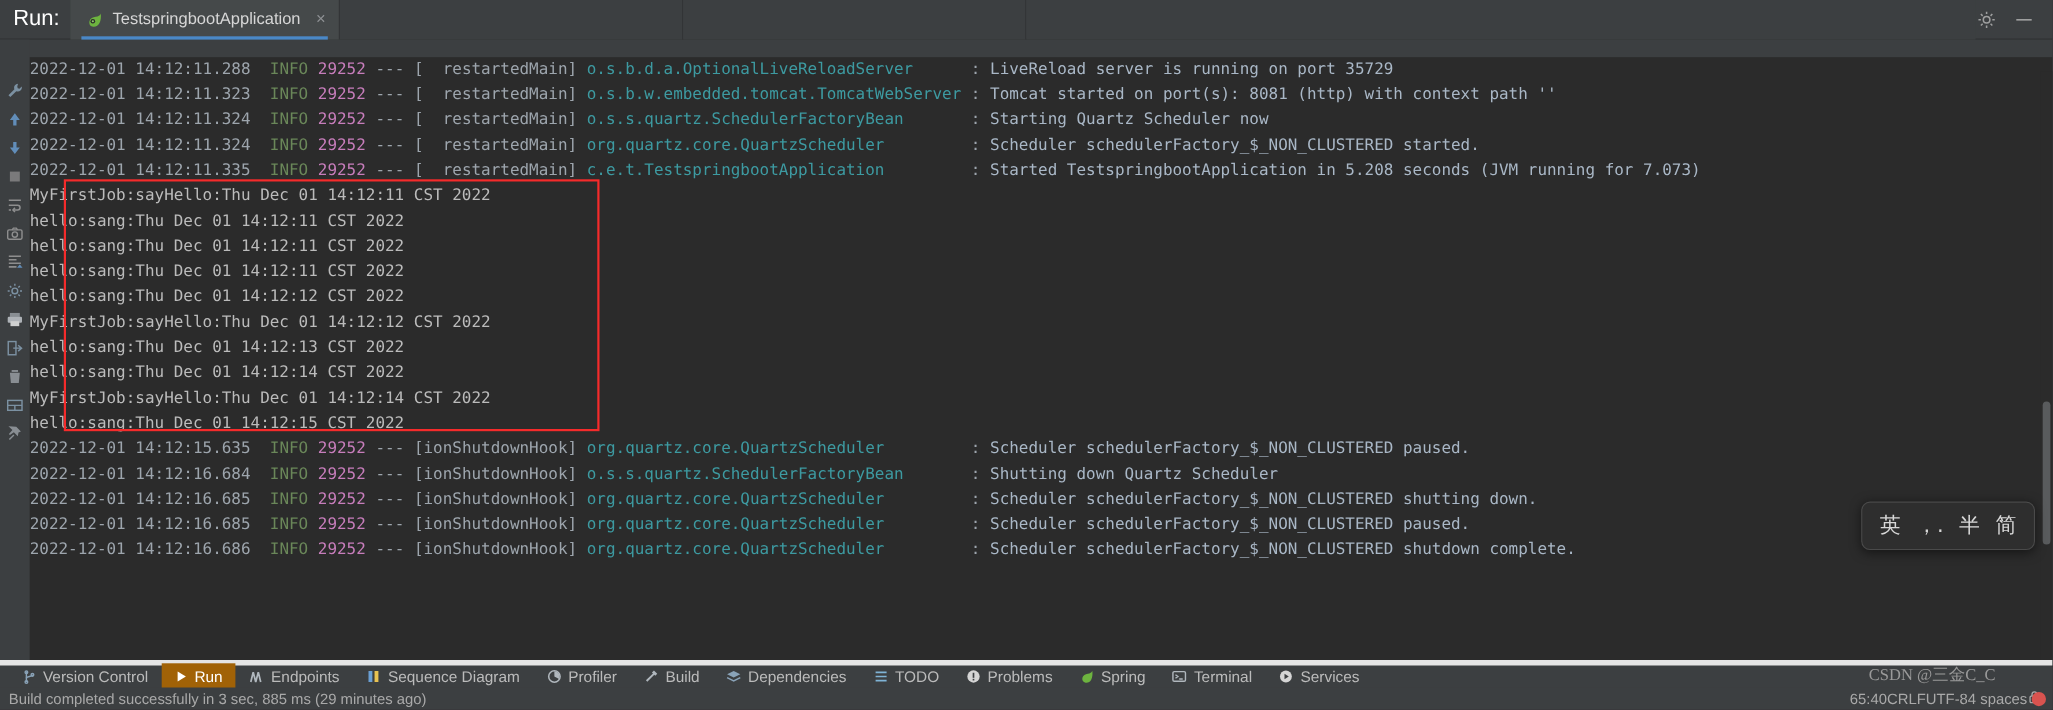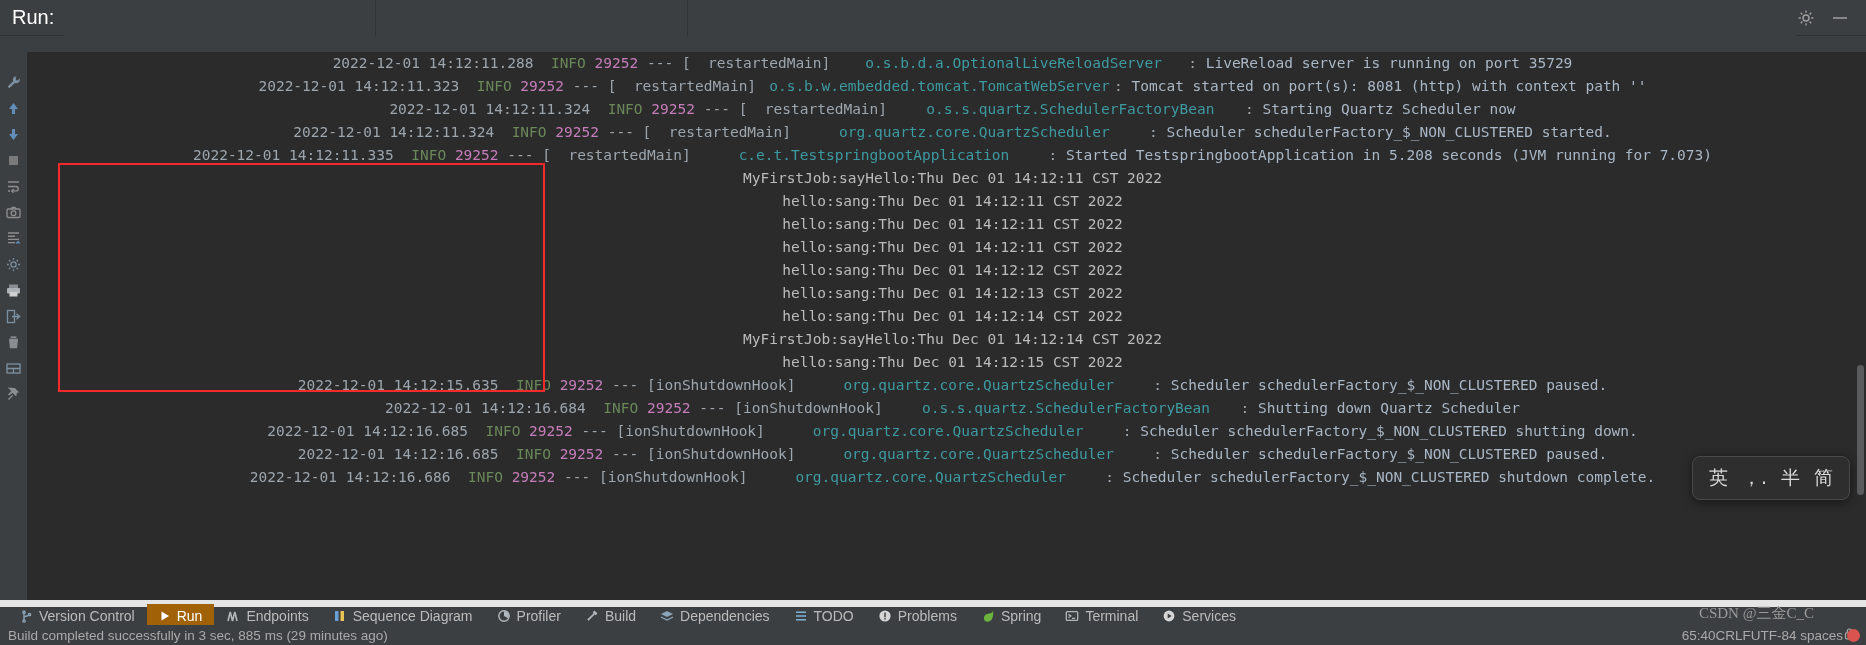--- a/index.html
+++ b/index.html
@@ -77,21 +77,21 @@
 
   
   .console {
     position: absolute; left: 27px; top: 65px; right: 0; bottom: 39px;
     background: #2b2b2b; overflow: hidden;
     font-family: "DejaVu Sans Mono", "Liberation Mono", monospace;
     font-size: 14.5px; line-height: 23px; padding-top: 0px;
   }
   .log-line {
     height: 23px; white-space: pre; color: #a9b7c6;
-    padding-left: 12px; letter-spacing: 0px; text-align: center;
+    padding-left: 0; letter-spacing: 0px;
   }
   .c-time { color: #9da5ad; }
   .c-info { color: #6a8759; }
   .c-pid  { color: #c77dbb; }
   .c-dash { color: #9da5ad; }
   .c-thread { color: #9da5ad; }
   .c-logger { color: #3d9aa1; }
   .c-msg  { color: #a9b7c6; }
   .c-plain { color: #bbbbbb; }
 
@@ -118,21 +118,21 @@
     padding: 8px 16px; display: flex; gap: 14px; align-items: center;
     color: #d8d8d8; font-size: 19px;
     box-shadow: 0 2px 10px rgba(0,0,0,.5);
     font-family: "DejaVu Sans", sans-serif;
   }
 
   
   .bottombar {
     position: absolute; left: 0; bottom: 20px; width: 1866px; height: 25px;
     background: #3c3f41; display: flex; align-items: center;
-    border-top: 7px solid #e5e5e5; padding-left: 8px;
+    border-top: 5px solid #e5e5e5; padding-left: 8px;
   }
   .btab {
     display: flex; align-items: center; gap: 6px; height: 25px;
     padding: 0 12px; color: #bbbbbb; font-size: 14px; cursor: pointer;
     white-space: nowrap;
   }
   .btab.active { background: #a16207; color: #ffffff; }
 
   
   .statusbar {
@@ -156,20 +156,31 @@
   }
 </style>
 </head>
 <body>
 
 <div class="app">
 
   <div class="runbar">
     <span class="run-label">Run:</span>
 
+    <div class="run-tab active">
+      <span class="spring-leaf">
+        <svg width="16" height="16" viewBox="0 0 16 16">
+          <path d="M13.6 2.2c-.6 2-2.3 2.6-4.6 3C6.4 5.6 4 6.6 3.3 9.3c-.6 2.3.6 4.3 2.6 4.9 2.6.8 5.3-.6 6.6-3.2 1.2-2.5 1.5-5.8 1.1-8.8z" fill="#6db33f"></path>
+          <circle cx="6.4" cy="9.3" r="2.1" fill="#2b2b2b"></circle>
+          <circle cx="6.4" cy="9.3" r="1" fill="#8fc96a"></circle>
+        </svg>
+      </span>
+      <span class="tab-title">TestspringbootApplication</span>
+      <span class="tab-close">×</span>
+    </div>
 
     <div class="runbar-slot"></div>
     <div class="runbar-slot"></div>
     <div class="runbar-filler"></div>
 
     <div class="runbar-right">
       <span class="icon-btn">
         <svg width="20" height="20" viewBox="0 0 20 20">
           <g fill="none" stroke="#b0b0b0" stroke-width="1.4">
             <circle cx="10" cy="10" r="3"></circle>
@@ -283,20 +294,21 @@
       <div class="log-line"><span class="c-time">2022-12-01 14:12:11.288</span>  <span class="c-info">INFO</span> <span class="c-pid">29252</span> <span class="c-dash">---</span> <span class="c-thread">[  restartedMain]</span> <span class="c-logger" style="display: inline-block; width: 40ch;">o.s.b.d.a.OptionalLiveReloadServer</span><span class="c-dash">: </span><span class="c-msg">LiveReload server is running on port 35729</span></div>
       <div class="log-line"><span class="c-time">2022-12-01 14:12:11.323</span>  <span class="c-info">INFO</span> <span class="c-pid">29252</span> <span class="c-dash">---</span> <span class="c-thread">[  restartedMain]</span> <span class="c-logger" style="display: inline-block; width: 40ch;">o.s.b.w.embedded.tomcat.TomcatWebServer</span><span class="c-dash">: </span><span class="c-msg">Tomcat started on port(s): 8081 (http) with context path ''</span></div>
       <div class="log-line"><span class="c-time">2022-12-01 14:12:11.324</span>  <span class="c-info">INFO</span> <span class="c-pid">29252</span> <span class="c-dash">---</span> <span class="c-thread">[  restartedMain]</span> <span class="c-logger" style="display: inline-block; width: 40ch;">o.s.s.quartz.SchedulerFactoryBean</span><span class="c-dash">: </span><span class="c-msg">Starting Quartz Scheduler now</span></div>
       <div class="log-line"><span class="c-time">2022-12-01 14:12:11.324</span>  <span class="c-info">INFO</span> <span class="c-pid">29252</span> <span class="c-dash">---</span> <span class="c-thread">[  restartedMain]</span> <span class="c-logger" style="display: inline-block; width: 40ch;">org.quartz.core.QuartzScheduler</span><span class="c-dash">: </span><span class="c-msg">Scheduler schedulerFactory_$_NON_CLUSTERED started.</span></div>
       <div class="log-line"><span class="c-time">2022-12-01 14:12:11.335</span>  <span class="c-info">INFO</span> <span class="c-pid">29252</span> <span class="c-dash">---</span> <span class="c-thread">[  restartedMain]</span> <span class="c-logger" style="display: inline-block; width: 40ch;">c.e.t.TestspringbootApplication</span><span class="c-dash">: </span><span class="c-msg">Started TestspringbootApplication in 5.208 seconds (JVM running for 7.073)</span></div>
       <div class="log-line"><span class="c-plain">MyFirstJob:sayHello:Thu Dec 01 14:12:11 CST 2022</span></div>
       <div class="log-line"><span class="c-plain">hello:sang:Thu Dec 01 14:12:11 CST 2022</span></div>
       <div class="log-line"><span class="c-plain">hello:sang:Thu Dec 01 14:12:11 CST 2022</span></div>
       <div class="log-line"><span class="c-plain">hello:sang:Thu Dec 01 14:12:11 CST 2022</span></div>
       <div class="log-line"><span class="c-plain">hello:sang:Thu Dec 01 14:12:12 CST 2022</span></div>
+      <div class="log-line"><span class="c-plain">MyFirstJob:sayHello:Thu Dec 01 14:12:12 CST 2022</span></div>
       <div class="log-line"><span class="c-plain">hello:sang:Thu Dec 01 14:12:13 CST 2022</span></div>
       <div class="log-line"><span class="c-plain">hello:sang:Thu Dec 01 14:12:14 CST 2022</span></div>
       <div class="log-line"><span class="c-plain">MyFirstJob:sayHello:Thu Dec 01 14:12:14 CST 2022</span></div>
       <div class="log-line"><span class="c-plain">hello:sang:Thu Dec 01 14:12:15 CST 2022</span></div>
       <div class="log-line"><span class="c-time">2022-12-01 14:12:15.635</span>  <span class="c-info">INFO</span> <span class="c-pid">29252</span> <span class="c-dash">---</span> <span class="c-thread">[ionShutdownHook]</span> <span class="c-logger" style="display: inline-block; width: 40ch;">org.quartz.core.QuartzScheduler</span><span class="c-dash">: </span><span class="c-msg">Scheduler schedulerFactory_$_NON_CLUSTERED paused.</span></div>
       <div class="log-line"><span class="c-time">2022-12-01 14:12:16.684</span>  <span class="c-info">INFO</span> <span class="c-pid">29252</span> <span class="c-dash">---</span> <span class="c-thread">[ionShutdownHook]</span> <span class="c-logger" style="display: inline-block; width: 40ch;">o.s.s.quartz.SchedulerFactoryBean</span><span class="c-dash">: </span><span class="c-msg">Shutting down Quartz Scheduler</span></div>
       <div class="log-line"><span class="c-time">2022-12-01 14:12:16.685</span>  <span class="c-info">INFO</span> <span class="c-pid">29252</span> <span class="c-dash">---</span> <span class="c-thread">[ionShutdownHook]</span> <span class="c-logger" style="display: inline-block; width: 40ch;">org.quartz.core.QuartzScheduler</span><span class="c-dash">: </span><span class="c-msg">Scheduler schedulerFactory_$_NON_CLUSTERED shutting down.</span></div>
       <div class="log-line"><span class="c-time">2022-12-01 14:12:16.685</span>  <span class="c-info">INFO</span> <span class="c-pid">29252</span> <span class="c-dash">---</span> <span class="c-thread">[ionShutdownHook]</span> <span class="c-logger" style="display: inline-block; width: 40ch;">org.quartz.core.QuartzScheduler</span><span class="c-dash">: </span><span class="c-msg">Scheduler schedulerFactory_$_NON_CLUSTERED paused.</span></div>
       <div class="log-line"><span class="c-time">2022-12-01 14:12:16.686</span>  <span class="c-info">INFO</span> <span class="c-pid">29252</span> <span class="c-dash">---</span> <span class="c-thread">[ionShutdownHook]</span> <span class="c-logger" style="display: inline-block; width: 40ch;">org.quartz.core.QuartzScheduler</span><span class="c-dash">: </span><span class="c-msg">Scheduler schedulerFactory_$_NON_CLUSTERED shutdown complete.</span></div>
     </div>

